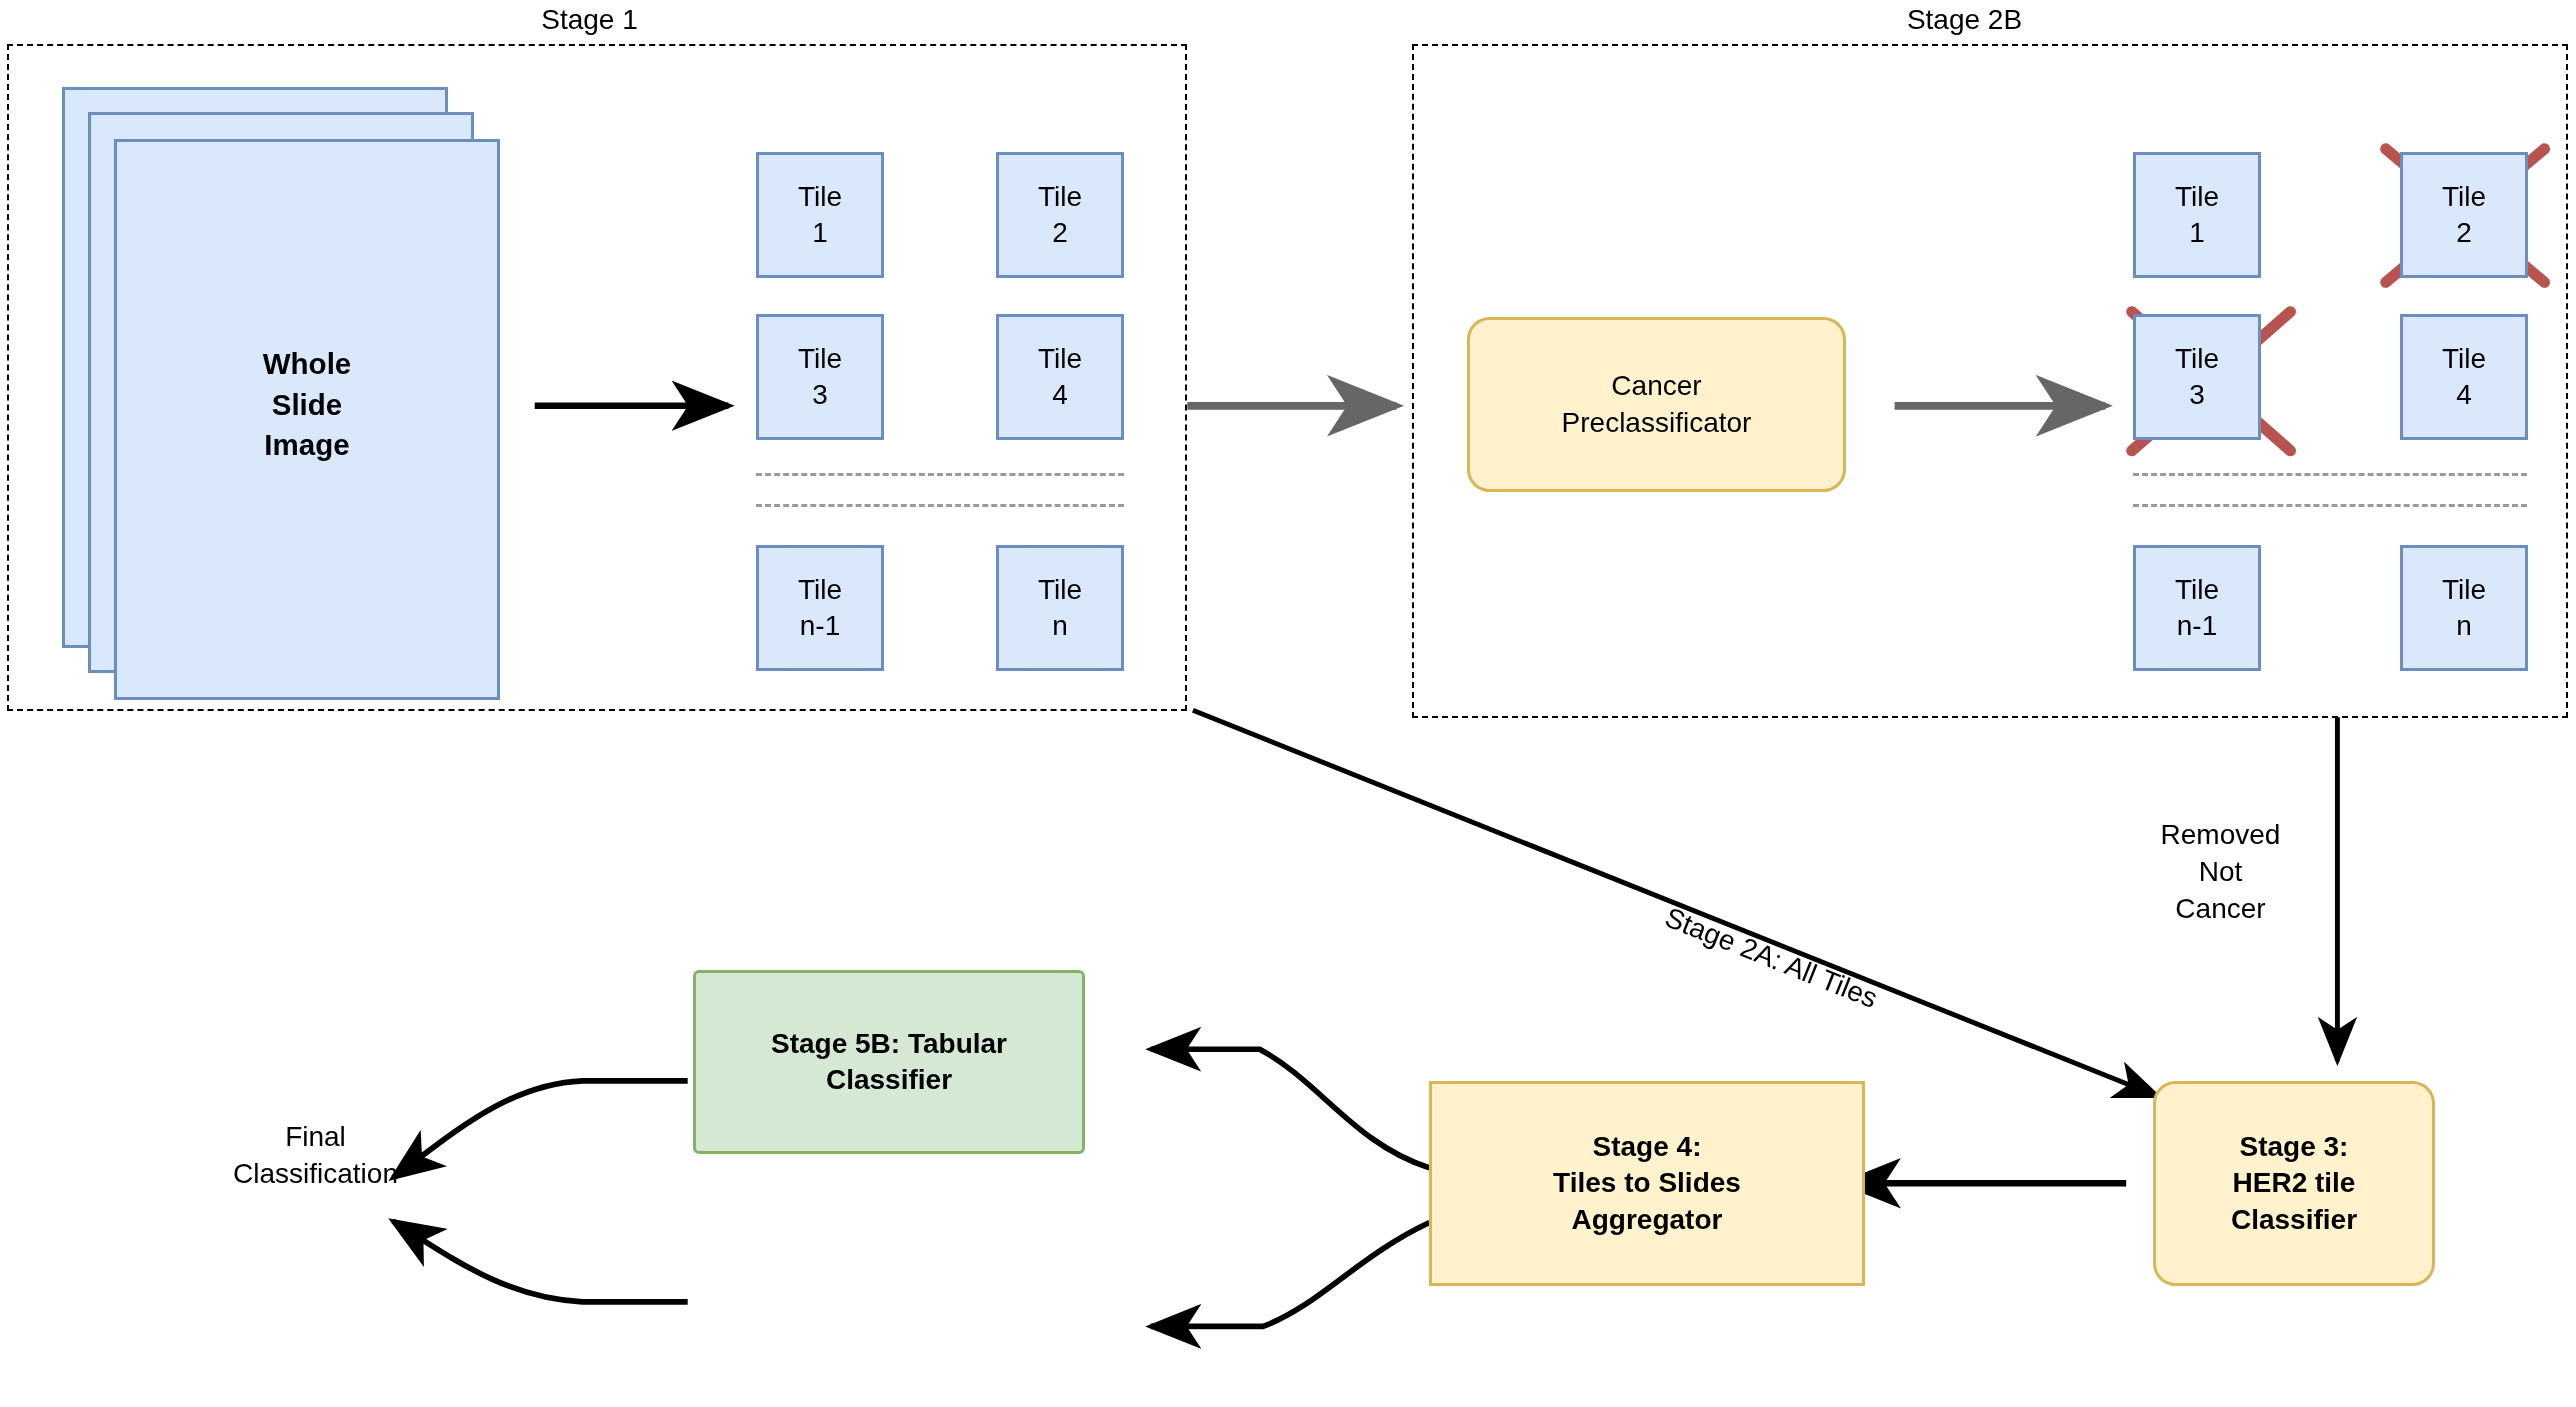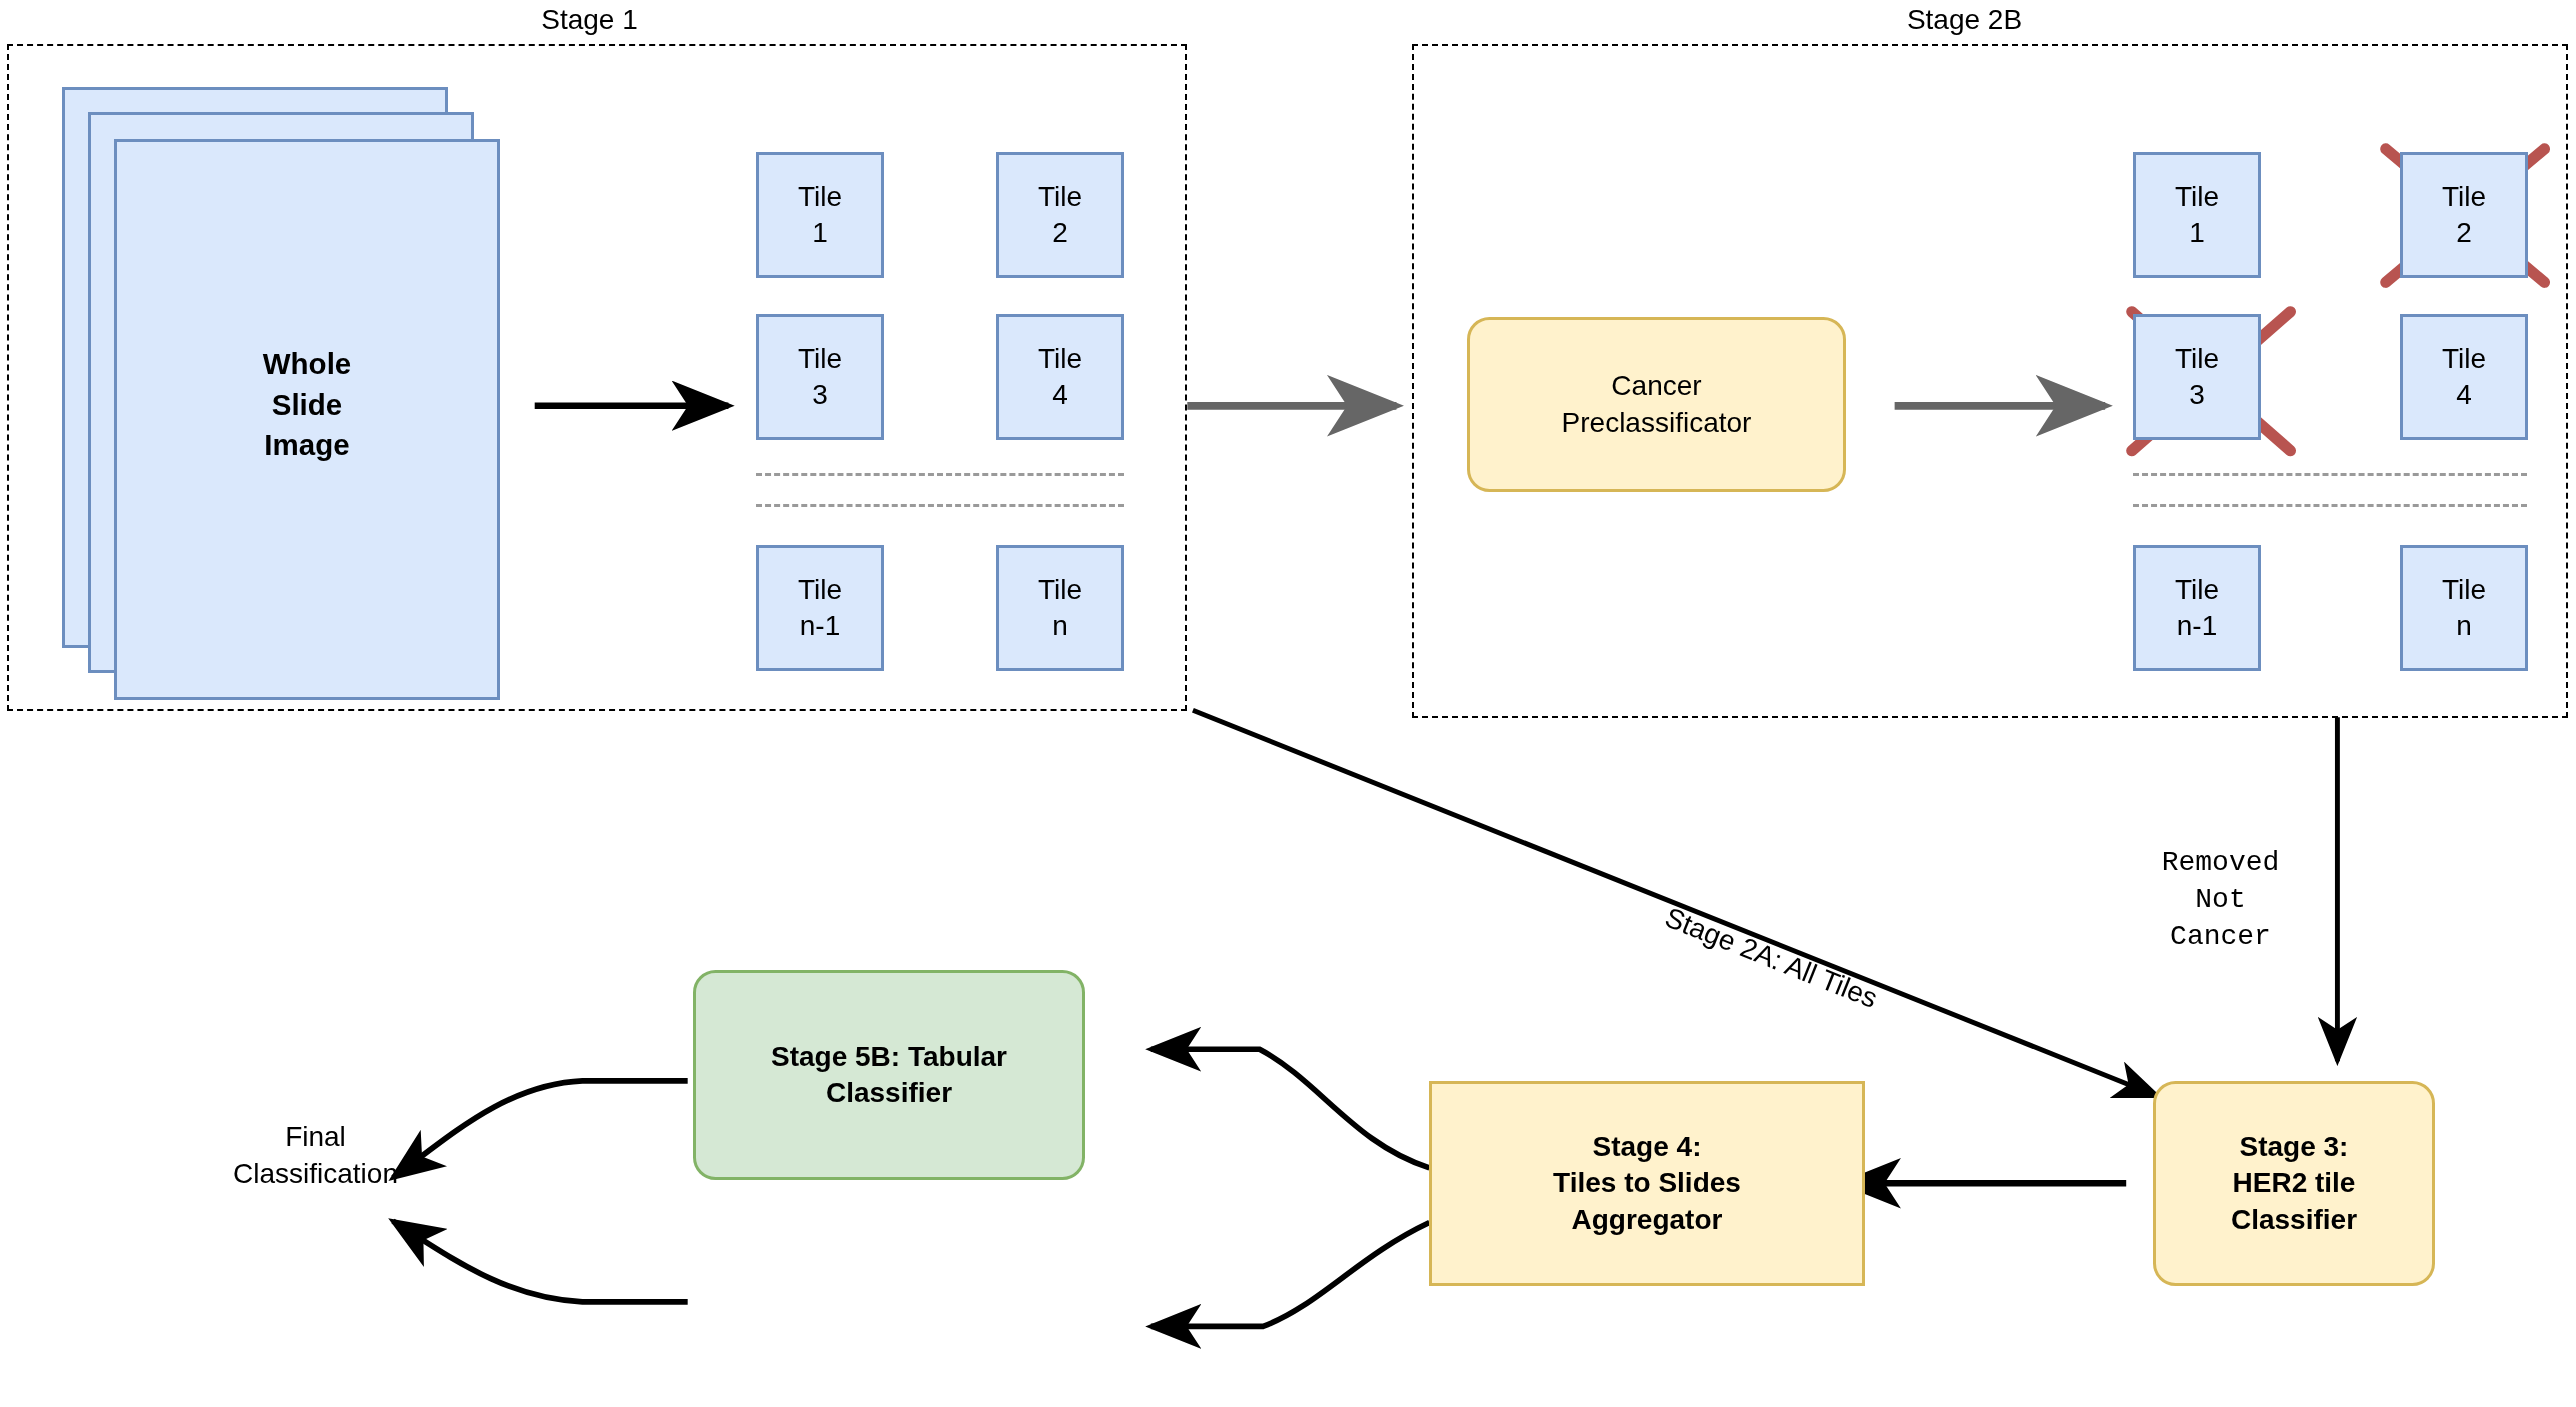--- a/index.html
+++ b/index.html
@@ -212,33 +212,33 @@
   <div class="dotsep" style="left:2133px; top:473px; width:394px;"></div>
   <div class="dotsep" style="left:2133px; top:504px; width:394px;"></div>
 
   <div class="tile" style="left:2133px; top:545px; width:128px; height:126px;">Tile
 n-1</div>
   <div class="tile" style="left:2400px; top:545px; width:128px; height:126px;">Tile
 n</div>
 
   <div class="flabel rot" style="left:1582px; top:902px; width:393px; transform: rotate(21.8deg) translate(0,-36px);">Stage 2A: All Tiles</div>
 
-  <div class="flabel" style="left:2133px; top:845px; width:175px;font-family:Liberation Mono, monospace;">Removed
+  <div class="flabel" style="left:2133px; top:817px; width:175px;">Removed
 Not
 Cancer</div>
 
   <div class="pbox yellow round bold" style="left:2153px; top:1081px; width:282px; height:205px;">Stage 3:
 HER2 tile
 Classifier</div>
 
   <div class="pbox yellow bold" style="left:1429px; top:1081px; width:436px; height:205px;">Stage 4:
 Tiles to Slides
 Aggregator</div>
 
-  <div class="pbox green round bold" style="left:693px; top:970px; width:392px; height:210px;">Stage 5B: Tabular
+  <div class="pbox green round bold" style="left:693px; top:970px; width:392px; height:184px;border-radius:6px;">Stage 5B: Tabular
 Classifier</div>
 
 
   <div class="flabel" style="left:168px; top:1119px; width:295px;">Final
 Classification</div>
 
 </div>
 
 
 </body></html>

